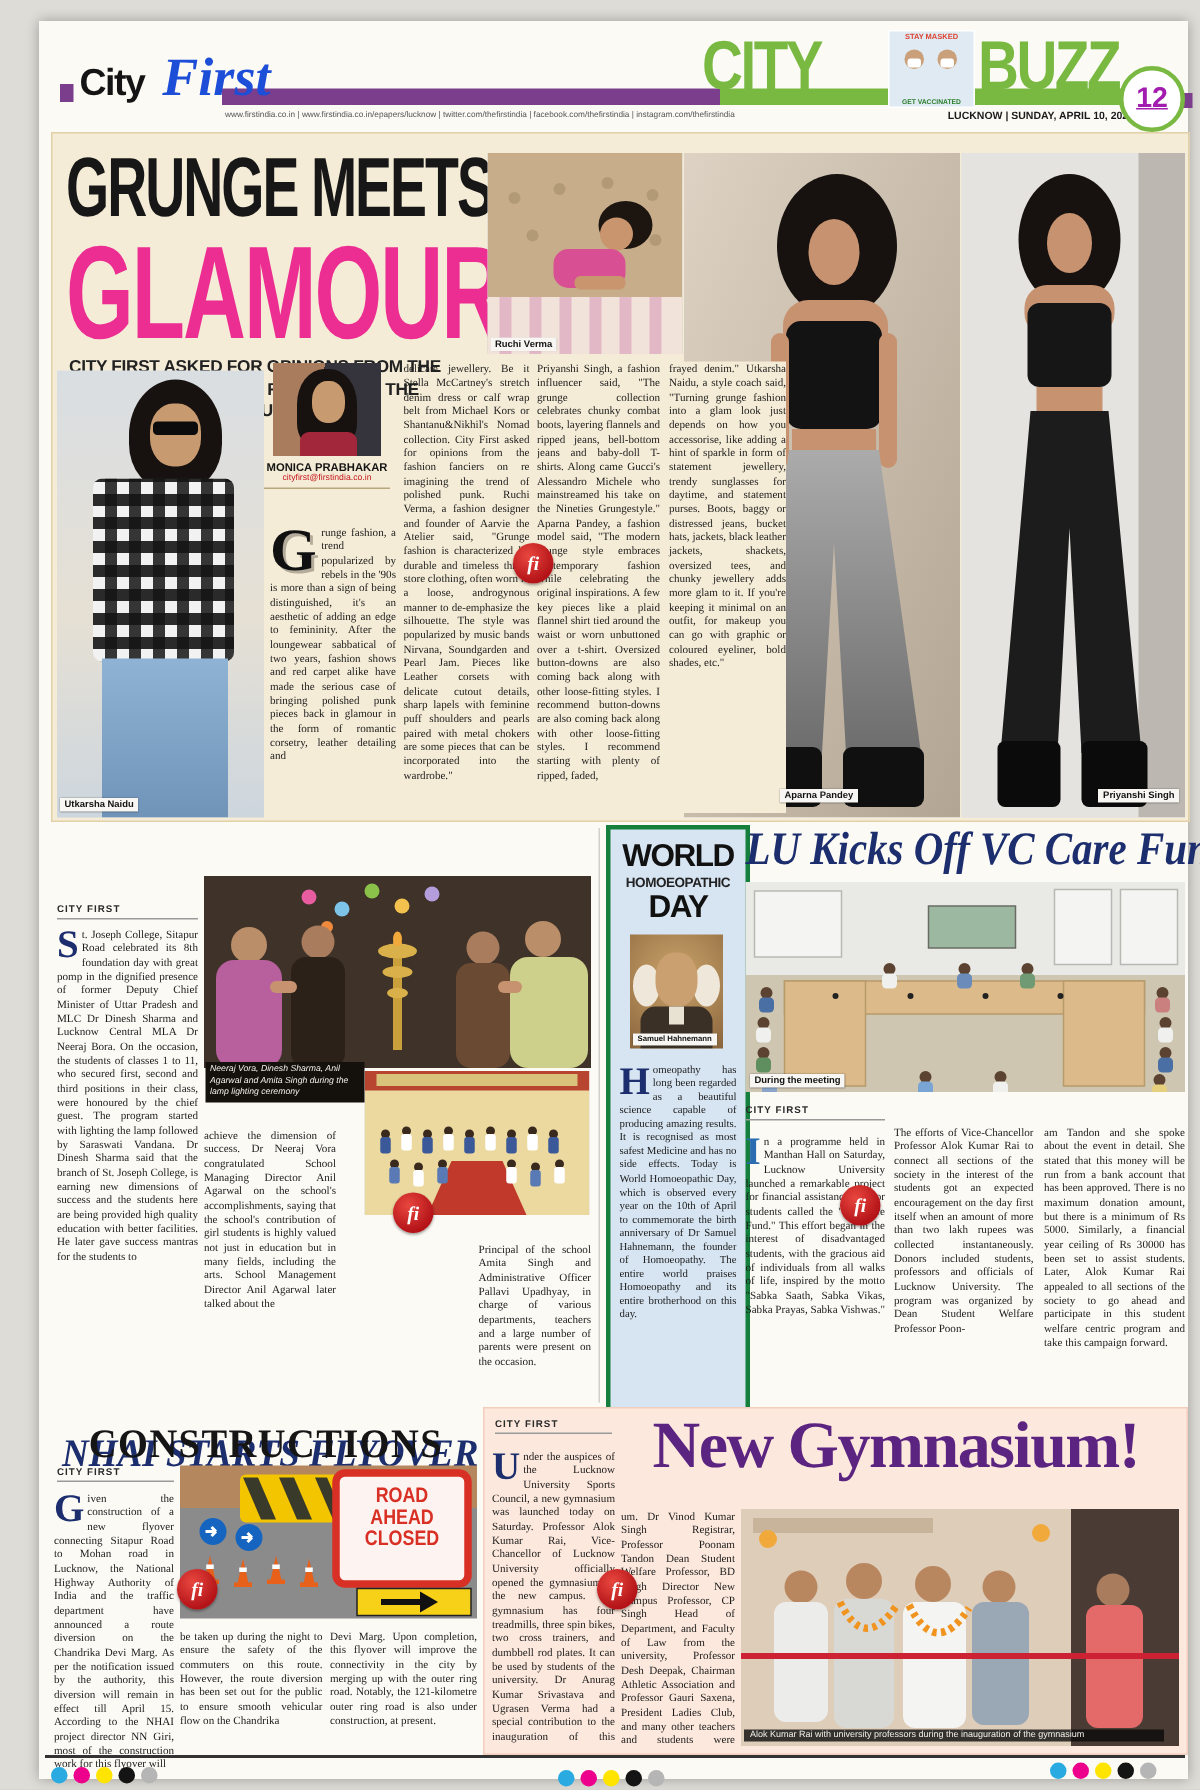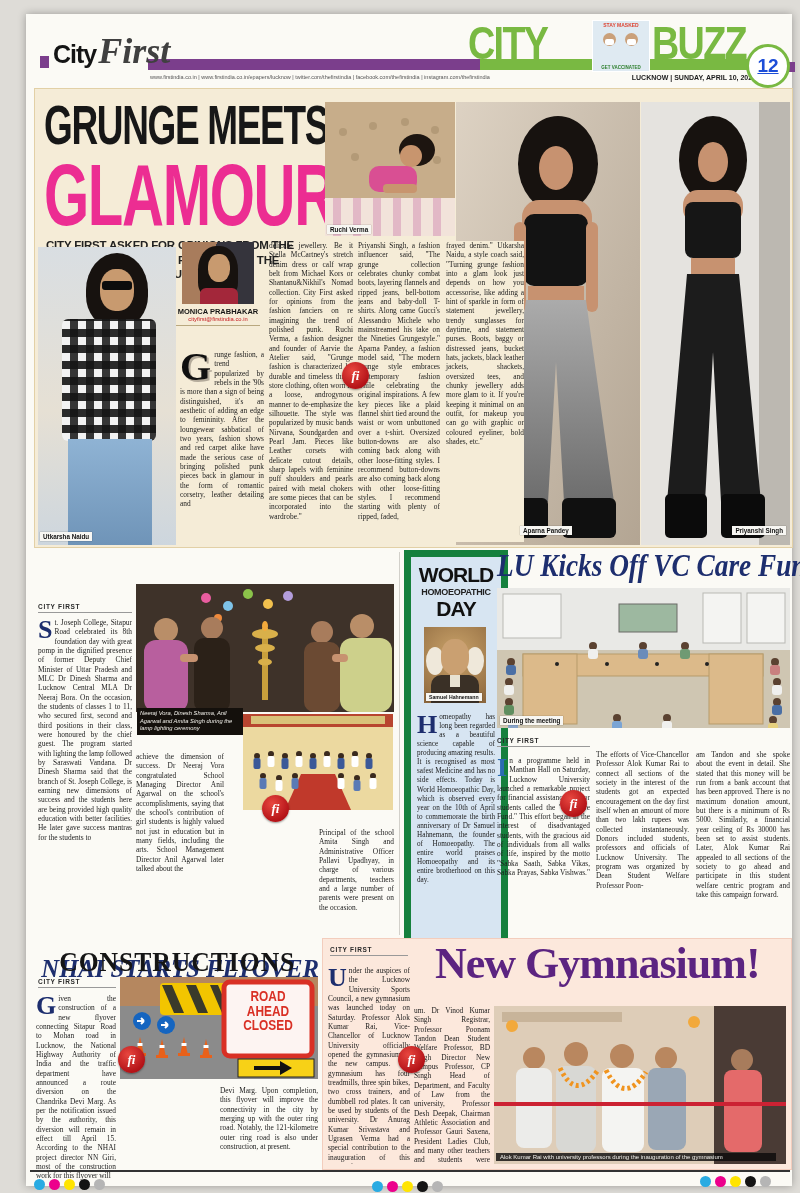--- a/index.html
+++ b/index.html
@@ -20,50 +20,50 @@
   .ph{position:absolute;overflow:hidden;background:#ddd;}
   .filogo{position:absolute;width:27px;height:27px;border-radius:50%;z-index:7;
           background:radial-gradient(circle at 38% 32%,#e8473f,#b31217 72%);
           color:#fff;display:flex;align-items:center;justify-content:center;
           font:italic bold 13px "Liberation Serif",serif;box-shadow:0 1px 2px rgba(0,0,0,.4);}
   .cx{display:inline-block;transform-origin:left top;white-space:nowrap;}
   .vrule{position:absolute;width:1px;background:#d2d0ca;}
 
   
   .brand-city{font:bold 25px "Liberation Sans",sans-serif;color:#141414;letter-spacing:-1px;}
-  .brand-first{font:italic bold 36px "Liberation Serif",serif;color:#404040;margin-left:2px;}
+  .brand-first{font:italic bold 36px "Liberation Serif",serif;color:#1d4ed8;margin-left:12px;}
   .buzz-word{font:800 46px "Liberation Sans",sans-serif;color:#79b942;letter-spacing:-2px;
              transform:scaleX(.82);}
   .badge{position:absolute;width:56px;height:50px;background:#dfeaf2;border:1px solid #fff;
          overflow:hidden;z-index:4;}
   .badge .t{font:bold 5px "Liberation Sans",sans-serif;color:#d43;text-align:center;margin-top:1px;}
   .badge .b{font:bold 4.5px "Liberation Sans",sans-serif;color:#2a7d2a;text-align:center;position:absolute;bottom:1px;width:100%;}
   .badge .head{position:absolute;width:13px;height:13px;border-radius:50%;background:#caa07a;}
   .badge .mask{position:absolute;width:9px;height:6px;border-radius:2px;background:#fff;}
   .page-circle{position:absolute;width:38px;height:38px;border:3px solid #79b942;border-radius:50%;
                background:#fff;display:flex;align-items:center;justify-content:center;
-               font:bold 19px "Liberation Sans",sans-serif;color:#1d4ed8;z-index:3;text-decoration:underline;}
+               font:bold 19px "Liberation Sans",sans-serif;color:#a21caf;z-index:3;text-decoration:underline;}
 
   
   .grunge-box{position:absolute;left:34px;top:88px;width:757px;height:458px;background:#f5ecd7;
               border:1px solid #e2d0a6;}
   .hl-grunge{font:800 56px "Liberation Sans",sans-serif;color:#171717;letter-spacing:-2px;transform:scaleX(.66);}
   .hl-glamour{font:800 88px "Liberation Sans",sans-serif;color:#ec2d92;letter-spacing:-2px;transform:scaleX(.66);}
   .standfirst{position:absolute;font:bold 11.5px/1.28 "Liberation Sans",sans-serif;color:#222;letter-spacing:-.2px;}
   .byline-name{font:bold 7.5px "Liberation Sans",sans-serif;color:#151515;text-align:center;}
   .byline-mail{font:5.8px "Liberation Sans",sans-serif;color:#c4161c;text-align:center;}
 
   
   .hl-foundation{font:bold 37px "Liberation Serif",serif;color:#1d2e6e;letter-spacing:-1px;transform:scaleX(.93);}
   .hl-lu{font:italic bold 31px "Liberation Serif",serif;color:#1d2e6e;transform:scaleX(.88);}
   .hl-nhai1{font:italic bold 26px "Liberation Serif",serif;color:#1d2e6e;transform:scaleX(.95);}
   .hl-nhai2{font:bold 27px "Liberation Serif",serif;color:#151515;letter-spacing:1px;transform:scaleX(.95);}
   .hl-gym{font:bold 44px "Liberation Serif",serif;color:#5c2481;letter-spacing:-1px;}
   .worldbox{position:absolute;left:404px;top:550px;width:90px;height:386px;background:#d7e5f2;
-            border:7px solid #15803d;}
+            border:3px solid #15803d;}
   .world-t1{font:900 21px "Liberation Sans",sans-serif;color:#111;text-align:center;letter-spacing:-1px;}
   .world-t2{font:bold 9px "Liberation Sans",sans-serif;color:#222;text-align:center;letter-spacing:-.3px;}
   .gymbox{position:absolute;left:322px;top:938px;width:468px;height:230px;background:#fce8dc;
           border:1px solid #f3cdbd;}
   .capbox{position:absolute;background:#14100c;color:#f2f0ea;font:italic 5.8px/1.3 "Liberation Sans",sans-serif;
           padding:2px 3px;z-index:6;}
   .gymcap{position:absolute;background:rgba(10,10,10,.8);color:#f0efea;font:6px "Liberation Sans",sans-serif;
           padding:1px 4px;z-index:6;white-space:nowrap;overflow:hidden;}
 
   
@@ -407,20 +407,21 @@
           <polygon points="160,84 160,98 172,91" fill="#111"></polygon>
         </g>
     </svg>
     <div class="road-sign-text" style="left:104px;top:12px;width:88px;">ROAD
 AHEAD
 CLOSED</div>
   </div>
   <div class="filogo" style="left:118px;top:1046px;">
       <span>fi</span>
     </div>
+  <div class="bodytext" style="left:120px;top:1086px;width:95px;height:104px;">be taken up during the night to ensure the safety of the commuters on this route. However, the route diversion has been set out for the public to ensure smooth vehicular flow on the Chandrika</div>
   <div class="bodytext" style="left:220px;top:1086px;width:98px;height:104px;">Devi Marg. Upon completion, this flyover will improve the connectivity in the city by merging up with the outer ring road. Notably, the 121-kilometre outer ring road is also under construction, at present.</div>
 
   <div class="gymbox"></div>
   <div class="kicker" style="left:330px;top:946px;">CITY FIRST</div>
   <div class="krule" style="left:330px;top:955px;width:78px;"></div>
   <div class="abs" style="left:435px;top:938px;width:376px;">
     <span class="cx hl-gym">New Gymnasium!</span>
   </div>
   <div class="bodytext" style="left:328px;top:966px;width:82px;height:198px;">
     <span class="dropcap">U</span><span>nder the auspices of the Lucknow University Sports Council, a new gymnasium was launched today on Saturday. Professor Alok Kumar Rai, Vice-Chancellor of Lucknow University officially opened the gymnasium at the new campus. The gymnasium has four treadmills, three spin bikes, two cross trainers, and dumbbell rod plates. It can be used by students of the university. Dr Anurag Kumar Srivastava and Ugrasen Verma had a special contribution to the inauguration of this gymnasi-</span>

